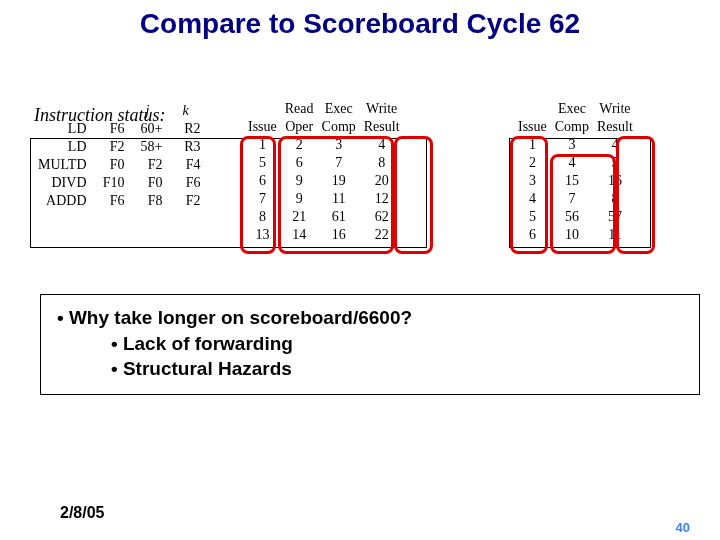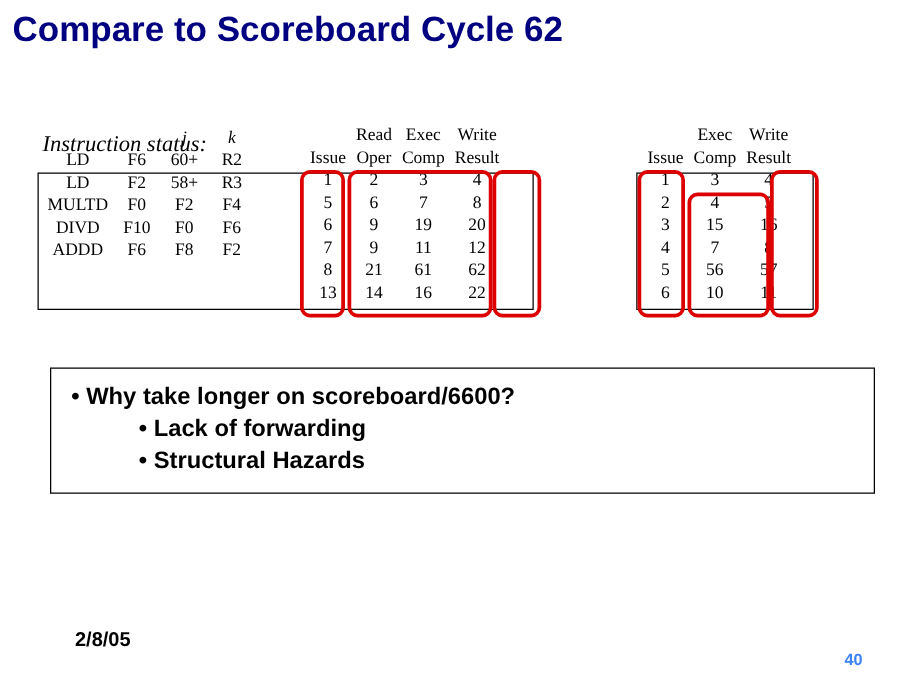--- a/index.html
+++ b/index.html
@@ -10,20 +10,21 @@
     background: #fff;
     font-family: Arial, Helvetica, sans-serif;
     position: relative;
     overflow: hidden;
   }
   .title {
     font-size: 28px;
     font-weight: bold;
     color: #000080;
     padding: 8px 10px 4px 10px;
+    text-align: center;
   }
   .status-heading {
     font-style: italic;
     font-family: "Times New Roman", serif;
     font-size: 18px;
     position: absolute;
     left: 34px;
     top: 105px;
   }
   .tables-wrap {
@@ -35,21 +36,21 @@
   table {
     border-collapse: collapse;
     font-family: "Times New Roman", serif;
     font-size: 14px;
   }
   th, td {
     padding: 1px 4px;
     text-align: center;
     font-weight: normal;
   }
-  .left-headers td { text-align: center; }
+  .left-headers td { text-align: right; }
   .hdr-row th { font-weight: normal; }
   .tbl-left {
     position: absolute;
     left: 0; top: 0;
   }
   .tbl-left td { min-width: 30px; }
   .tbl-mid {
     position: absolute;
     left: 210px; top: 0;
   }

